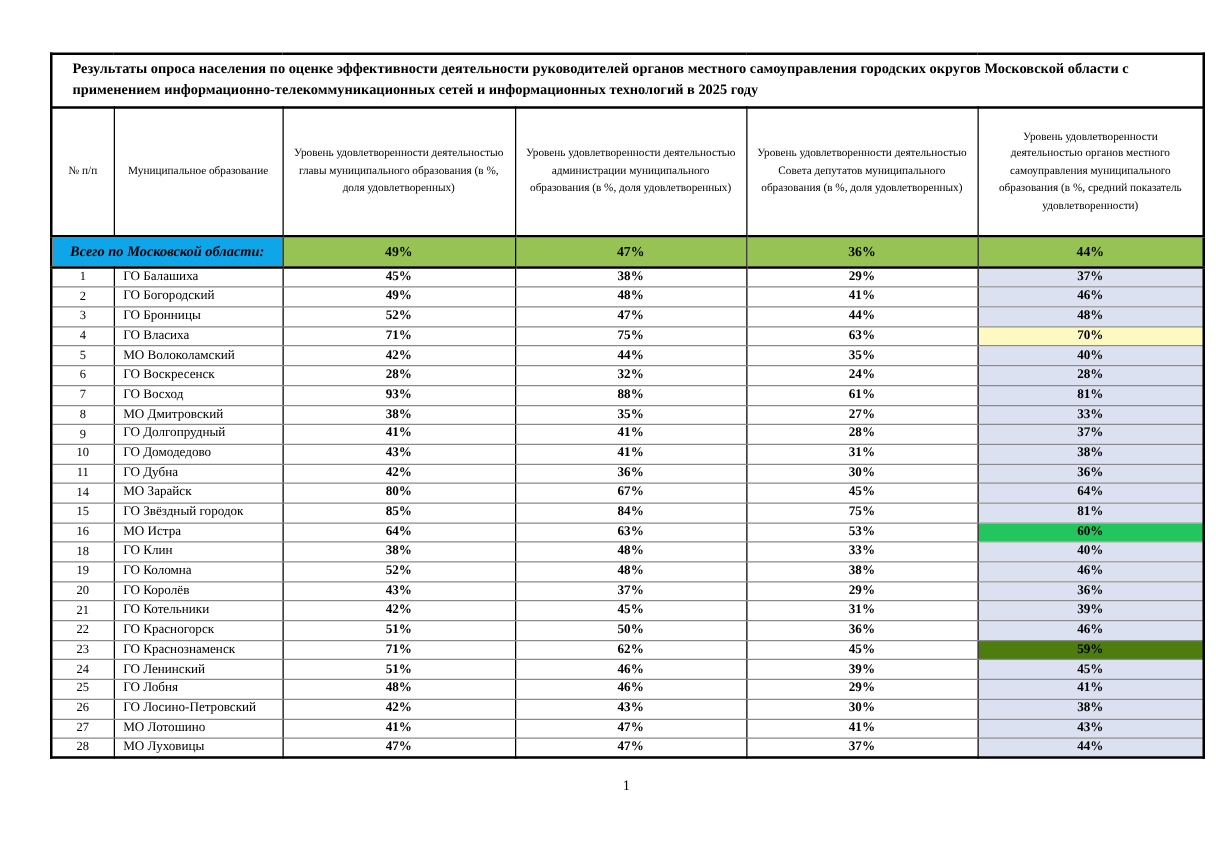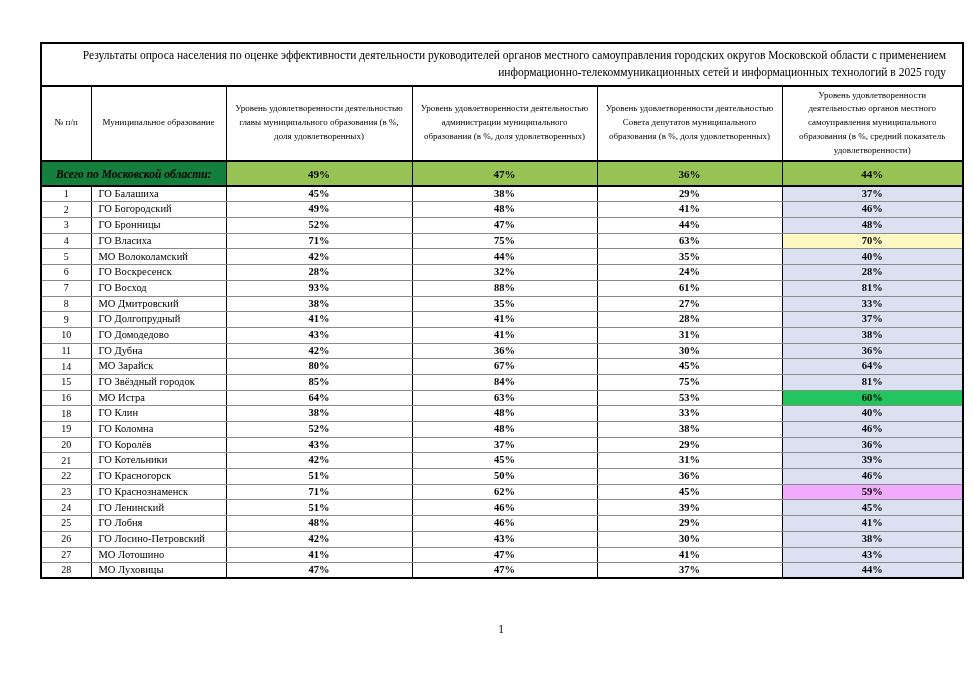--- a/index.html
+++ b/index.html
@@ -10,30 +10,30 @@
   .page{position:relative;width:973px;height:688px;background:#fff;overflow:hidden;}
   table.report{
     position:absolute;left:40px;top:42px;width:922px;
     border-collapse:collapse;table-layout:fixed;
     border:2px solid #000;
   }
   table.report td, table.report th{overflow:hidden;}
   
   .title-row td{
     border:2px solid #000;
-    font-weight:normal;font-size:11.5px;line-height:1.5;
-    text-align:right;vertical-align:middle;
+    font-weight:bold;font-size:11.5px;line-height:1.5;
+    text-align:left;vertical-align:middle;
     padding:3px 16px;height:27px;
   }
   
   .header-row th{
     border:1px solid #000;border-bottom:2px solid #000;
     font-weight:normal;font-size:9px;line-height:1.55;
     text-align:center;vertical-align:middle;
-    padding:2px 6px;height:60px;
+    padding:16px 6px;height:60px;
   }
   
   .total-row td{
     border:1px solid #000;border-top:2px solid #000;border-bottom:2px solid #000;
     height:21px;text-align:center;vertical-align:middle;
     font-weight:bold;font-size:11px;
   }
   .total-row .total-label{font-style:italic;font-size:11.5px;}
   
   .data-row{height:15.7px;}
@@ -72,21 +72,21 @@
           <th>№ п/п</th>
           <th>Муниципальное образование</th>
           <th>Уровень удовлетворенности деятельностью главы муниципального образования (в %, доля удовлетворенных)</th>
           <th>Уровень удовлетворенности деятельностью администрации муниципального образования (в %, доля удовлетворенных)</th>
           <th>Уровень удовлетворенности деятельностью Совета депутатов муниципального образования (в %, доля удовлетворенных)</th>
           <th>Уровень удовлетворенности деятельностью органов местного самоуправления муниципального образования (в %, средний показатель удовлетворенности)</th>
         </tr>
     </thead>
     <tbody>
       <tr class="total-row" id="total-row">
-          <td colspan="2" class="total-label" style="background: #15803d;">Всего по Московской области:</td>
+          <td colspan="2" class="total-label" style="background: #0ea5e9;">Всего по Московской области:</td>
           <td class="val" style="background: rgb(151, 195, 85);">49%</td>
           <td class="val" style="background: rgb(151, 195, 85);">47%</td>
           <td class="val" style="background: rgb(151, 195, 85);">36%</td>
           <td class="val" style="background: rgb(151, 195, 85);">44%</td>
         </tr>
     </tbody>
     <tbody id="data-rows">
         <tr class="data-row">
           <td class="num">1</td>
           <td class="name">ГО Балашиха</td>
@@ -238,21 +238,21 @@
           <td class="val">50%</td>
           <td class="val">36%</td>
           <td class="val" style="background: rgb(219, 225, 241);">46%</td>
         </tr>
         <tr class="data-row">
           <td class="num">23</td>
           <td class="name">ГО Краснознаменск</td>
           <td class="val">71%</td>
           <td class="val">62%</td>
           <td class="val">45%</td>
-          <td class="val" style="background: #f0abfc;">59%</td>
+          <td class="val" style="background: #4d7c0f;">59%</td>
         </tr>
         <tr class="data-row">
           <td class="num">24</td>
           <td class="name">ГО Ленинский</td>
           <td class="val">51%</td>
           <td class="val">46%</td>
           <td class="val">39%</td>
           <td class="val" style="background: rgb(219, 225, 241);">45%</td>
         </tr>
         <tr class="data-row">

